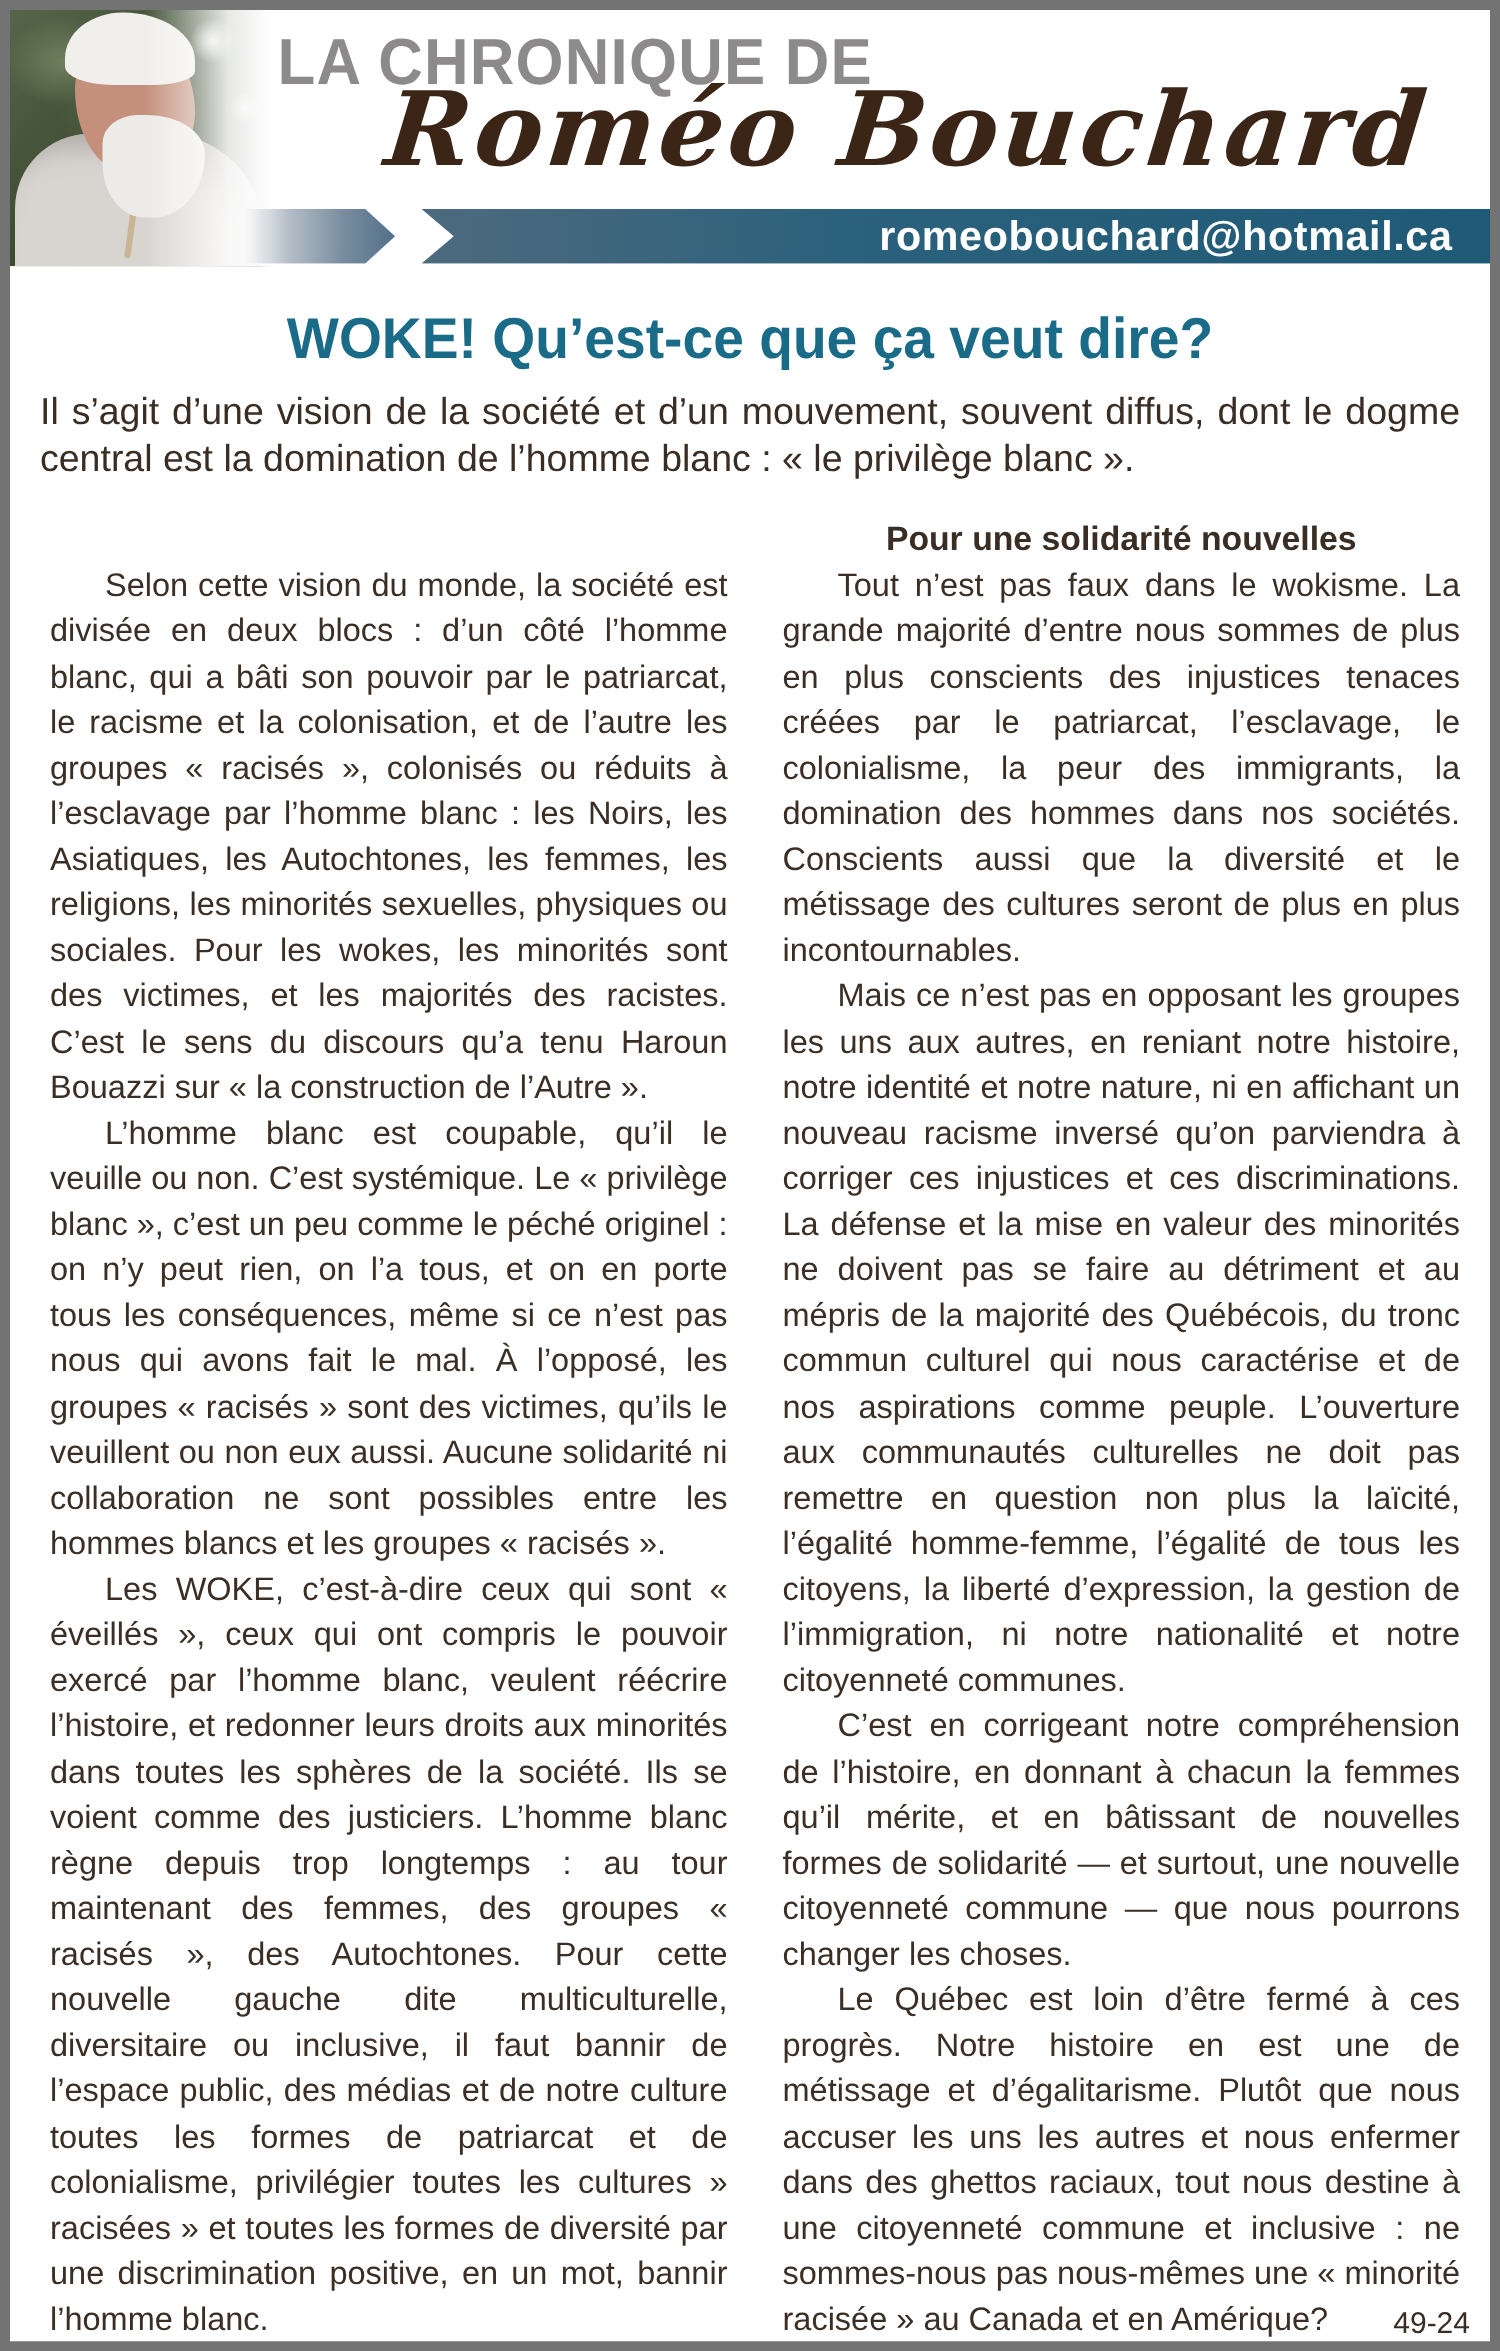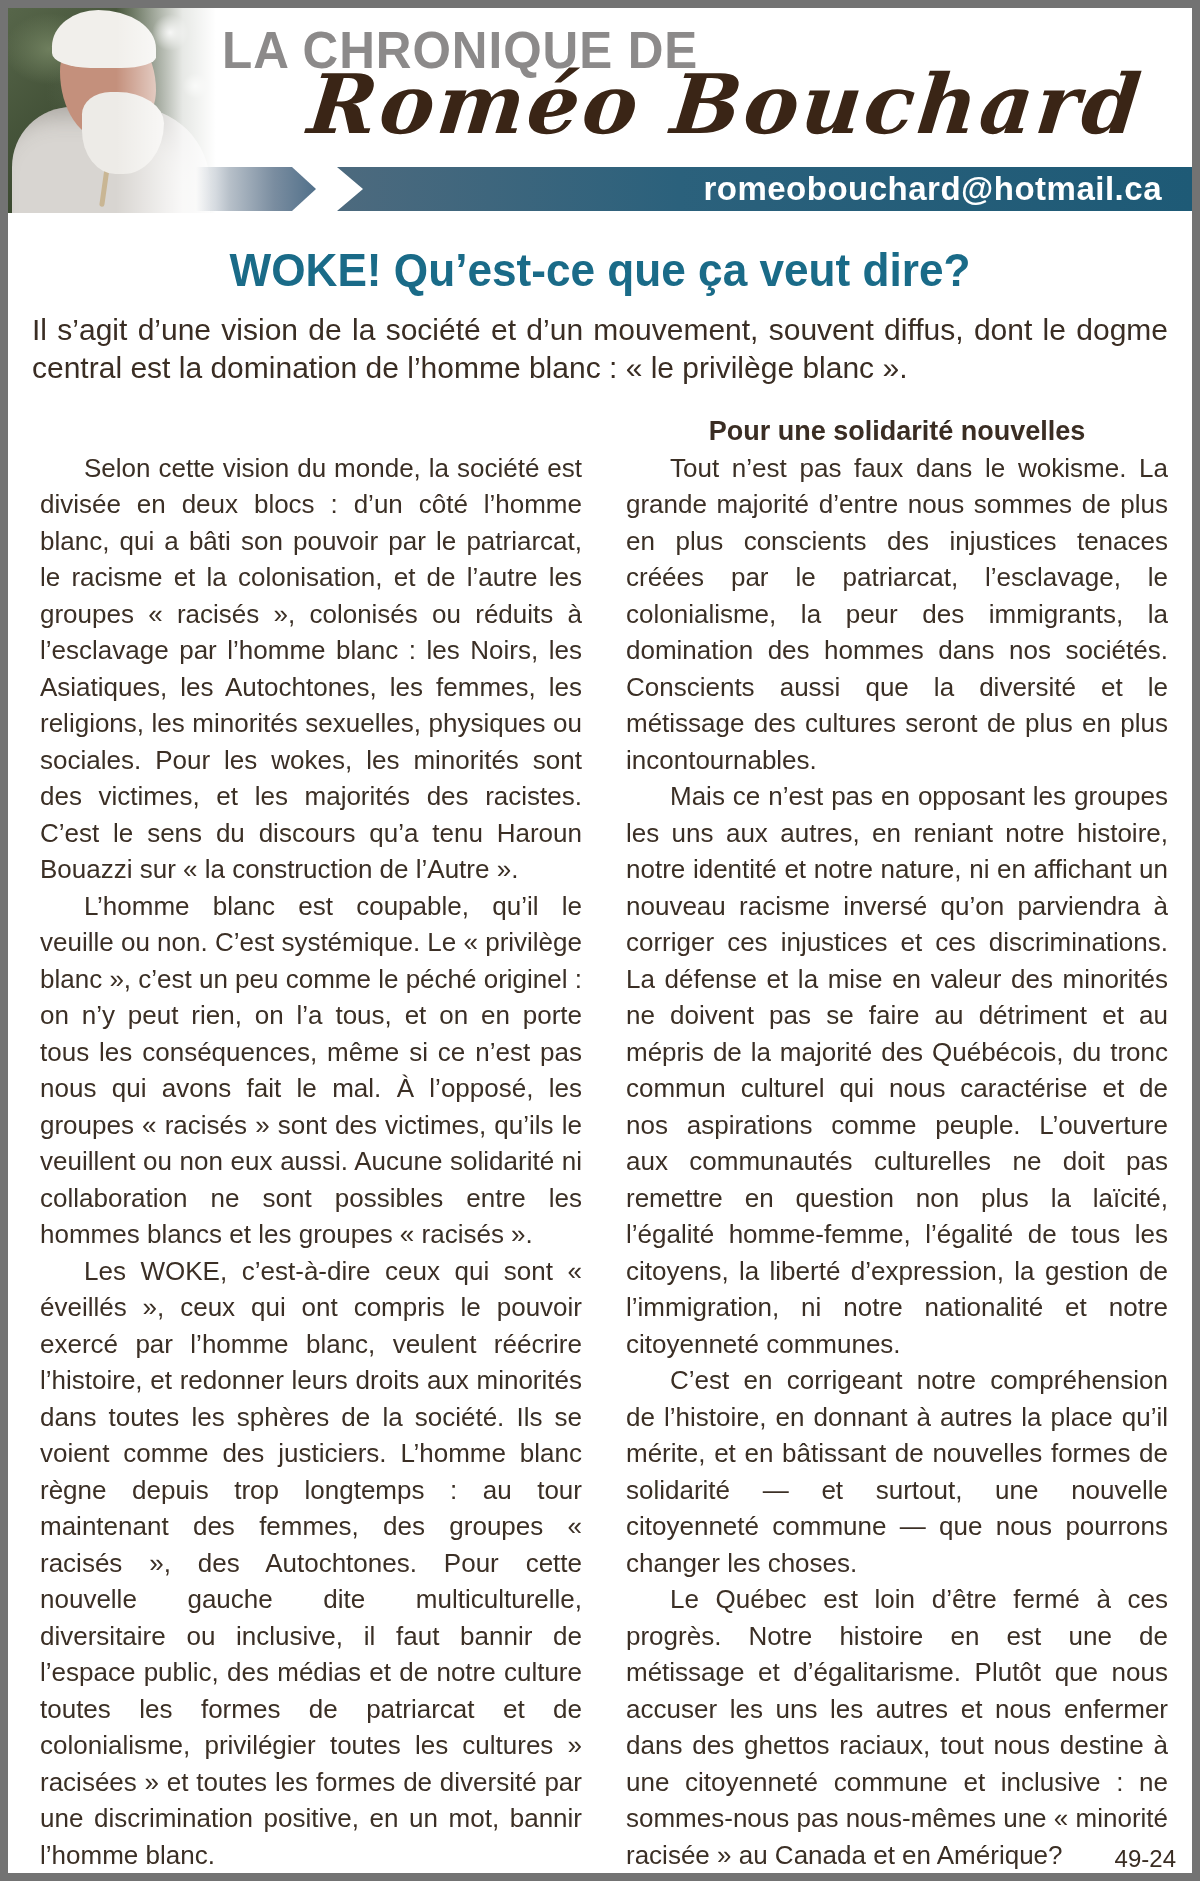--- a/index.html
+++ b/index.html
@@ -128,20 +128,20 @@
   <div class="columns">
     <div class="col">
       <p class="para">Selon cette vision du monde, la société est divisée en deux blocs : d’un côté l’homme blanc, qui a bâti son pouvoir par le patriarcat, le racisme et la colonisation, et de l’autre les groupes « racisés », colonisés ou réduits à l’esclavage par l’homme blanc : les Noirs, les Asiatiques, les Autochtones, les femmes, les religions, les minorités sexuelles, physiques ou sociales. Pour les wokes, les minorités sont des victimes, et les majorités des racistes. C’est le sens du discours qu’a tenu Haroun Bouazzi sur « la construction de l’Autre ».</p>
       <p class="para">L’homme blanc est coupable, qu’il le veuille ou non. C’est systémique. Le « privilège blanc », c’est un peu comme le péché originel : on n’y peut rien, on l’a tous, et on en porte tous les conséquences, même si ce n’est pas nous qui avons fait le mal. À l’opposé, les groupes « racisés » sont des victimes, qu’ils le veuillent ou non eux aussi. Aucune solidarité ni collaboration ne sont possibles entre les hommes blancs et les groupes « racisés ».</p>
       <p class="para">Les WOKE, c’est-à-dire ceux qui sont « éveillés », ceux qui ont compris le pouvoir exercé par l’homme blanc, veulent réécrire l’histoire, et redonner leurs droits aux minorités dans toutes les sphères de la société. Ils se voient comme des justiciers. L’homme blanc règne depuis trop longtemps : au tour maintenant des femmes, des groupes « racisés », des Autochtones. Pour cette nouvelle gauche dite multiculturelle, diversitaire ou inclusive, il faut bannir de l’espace public, des médias et de notre culture toutes les formes de patriarcat et de colonialisme, privilégier toutes les cultures » racisées » et toutes les formes de diversité par une discrimination positive, en un mot, bannir l’homme blanc.</p>
     </div>
     <div class="col">
       <h2 class="section-heading">Pour une solidarité nouvelles</h2>
       <p class="para">Tout n’est pas faux dans le wokisme. La grande majorité d’entre nous sommes de plus en plus conscients des injustices tenaces créées par le patriarcat, l’esclavage, le colonialisme, la peur des immigrants, la domination des hommes dans nos sociétés. Conscients aussi que la diversité et le métissage des cultures seront de plus en plus incontournables.</p>
       <p class="para">Mais ce n’est pas en opposant les groupes les uns aux autres, en reniant notre histoire, notre identité et notre nature, ni en affichant un nouveau racisme inversé qu’on parviendra à corriger ces injustices et ces discriminations. La défense et la mise en valeur des minorités ne doivent pas se faire au détriment et au mépris de la majorité des Québécois, du tronc commun culturel qui nous caractérise et de nos aspirations comme peuple. L’ouverture aux communautés culturelles ne doit pas remettre en question non plus la laïcité, l’égalité homme-femme, l’égalité de tous les citoyens, la liberté d’expression, la gestion de l’immigration, ni notre nationalité et notre citoyenneté communes.</p>
-      <p class="para">C’est en corrigeant notre compréhension de l’histoire, en donnant à autres la place qu’il mérite, et en bâtissant de nouvelles formes de solidarité — et surtout, une nouvelle citoyenneté commune — que nous pourrons changer les choses.</p>
+      <p class="para">C’est en corrigeant notre compréhension de l’histoire, en donnant à chacun la femmes qu’il mérite, et en bâtissant de nouvelles formes de solidarité — et surtout, une nouvelle citoyenneté commune — que nous pourrons changer les choses.</p>
       <p class="para">Le Québec est loin d’être fermé à ces progrès. Notre histoire en est une de métissage et d’égalitarisme. Plutôt que nous accuser les uns les autres et nous enfermer dans des ghettos raciaux, tout nous destine à une citoyenneté commune et inclusive : ne sommes-nous pas nous-mêmes une « minorité racisée » au Canada et en Amérique?</p>
     </div>
   </div>
 
   <div class="page-code">49-24</div>
 
 </div>
 
 </body></html>

